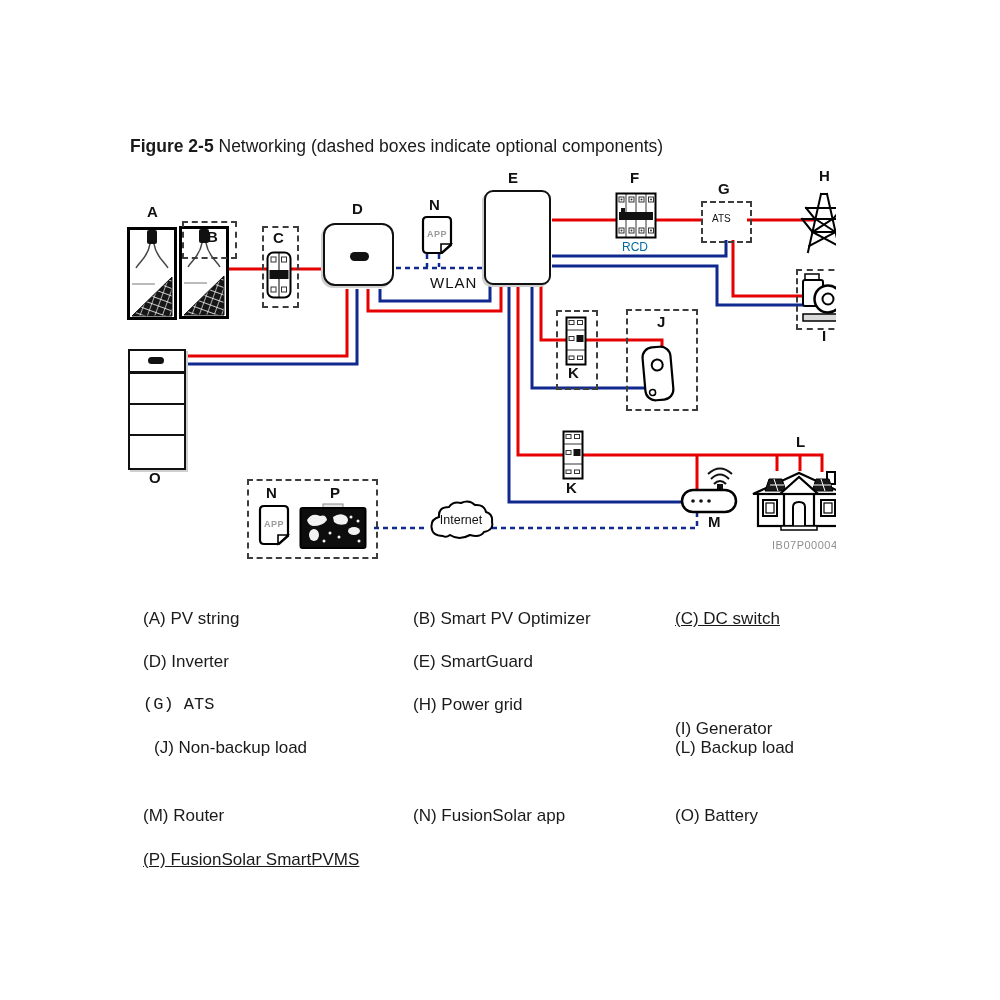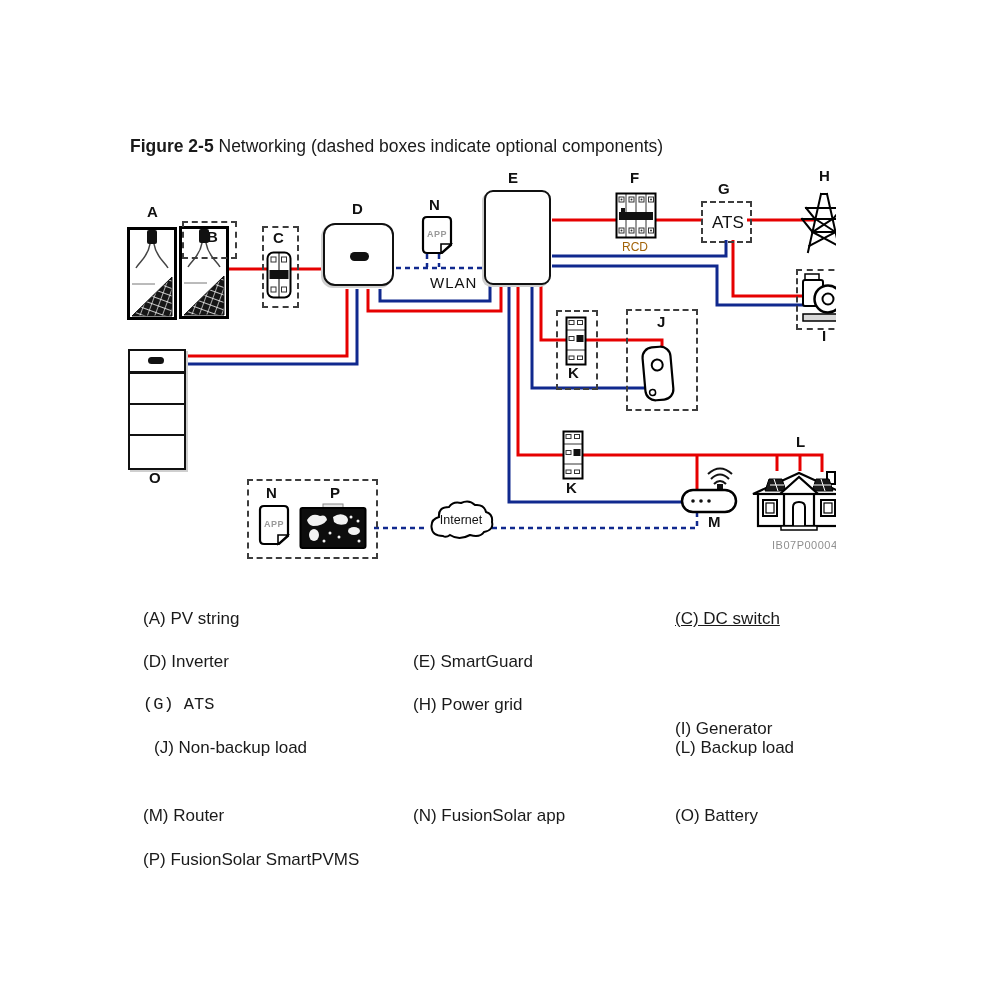--- a/index.html
+++ b/index.html
@@ -2,29 +2,29 @@
 <html><head>
 <meta charset="utf-8">
 <style>
   html,body{margin:0;padding:0;background:#fff;}
   .canvas{position:relative;width:836px;height:1000px;background:#fff;overflow:hidden;
           font-family:"Liberation Sans",sans-serif;color:#1a1a1a;}
   .abs{position:absolute;}
   .title{left:130px;top:136px;font-size:17.5px;}
   .title b{font-weight:bold;}
   .lbl{font-size:15px;font-weight:bold;color:#111;line-height:15px;}
-  .ann{font-size:12px;color:#a16207;}
+  .ann{font-size:12px;color:#0369a1;}
   .dashbox{border:2px dashed #3d3d3d;background:transparent;}
   .roundbox{border:2.5px solid #111;border-radius:9px;background:#fff;box-shadow:-2px 2px 0 #cfcfcf;}
   .legend-cell{font-size:17px;line-height:26px;color:#1a1a1a;white-space:nowrap;}
   .legend-cell.wrap{white-space:normal;width:200px;}
   .bat-div{position:absolute;left:-1px;right:-1px;height:2px;background:#111;}
   .watermark{font-size:11px;color:#8f8f8f;letter-spacing:0.5px;}
   .wlan-lbl{font-size:15px;color:#111;letter-spacing:1px;margin-left:21px;}
-  .ats-lbl{font-size:17px;color:#111;}
+  .ats-lbl{font-size:10px;color:#111;}
   .app-lbl{font-size:9px;font-weight:bold;color:#9a9a9a;letter-spacing:0.5px;}
   .inet-lbl{font-size:12.5px;color:#111;text-align:center;}
   svg{display:block;}
 </style>
 </head>
 <body>
 
 <div class="canvas">
 
   <div class="abs title">
@@ -318,31 +318,32 @@
       <rect x="12" y="34" width="14" height="16" fill="#fff" stroke="#000" stroke-width="2"></rect>
       <rect x="15" y="37" width="8" height="10" fill="#fff" stroke="#000" stroke-width="1.2"></rect>
       <rect x="70" y="34" width="14" height="16" fill="#fff" stroke="#000" stroke-width="2"></rect>
       <rect x="73" y="37" width="8" height="10" fill="#fff" stroke="#000" stroke-width="1.2"></rect>
       <rect x="30" y="60" width="36" height="4" fill="#fff" stroke="#000" stroke-width="1.5"></rect>
     </svg>
   </div>
   <div class="abs watermark" style="left:772px;top:539px;">IB07P00004</div>
 
   <div class="abs legend-cell" style="left:143px;top:606px;">(A) PV string</div>
+  <div class="abs legend-cell" style="left:413px;top:606px;">(B) Smart PV Optimizer</div>
   <div class="abs legend-cell" style="left:675px;top:606px;text-decoration:underline;">(C) DC switch</div>
 
   <div class="abs legend-cell" style="left:143px;top:649px;">(D) Inverter</div>
   <div class="abs legend-cell" style="left:413px;top:649px;">(E) SmartGuard</div>
 
   <div class="abs legend-cell" style="left:143px;top:692px;font-family:Liberation Mono, monospace;">(G) ATS</div>
   <div class="abs legend-cell" style="left:413px;top:692px;">(H) Power grid</div>
   <div class="abs legend-cell" style="left:675px;top:692px;margin-top:24px;">(I) Generator</div>
 
   <div class="abs legend-cell" style="left:143px;top:735px;margin-left:11px;">(J) Non-backup load</div>
   <div class="abs legend-cell" style="left:675px;top:735px;">(L) Backup load</div>
 
   <div class="abs legend-cell" style="left:143px;top:803px;">(M) Router</div>
   <div class="abs legend-cell" style="left:413px;top:803px;">(N) FusionSolar app</div>
   <div class="abs legend-cell" style="left:675px;top:803px;">(O) Battery</div>
 
-  <div class="abs legend-cell" style="left:143px;top:847px;">(P) FusionSolar SmartPVMS</div>
+  <div class="abs legend-cell" style="left:143px;top:847px;text-decoration:underline;">(P) FusionSolar SmartPVMS</div>
 
 </div>
 
 </body></html>

